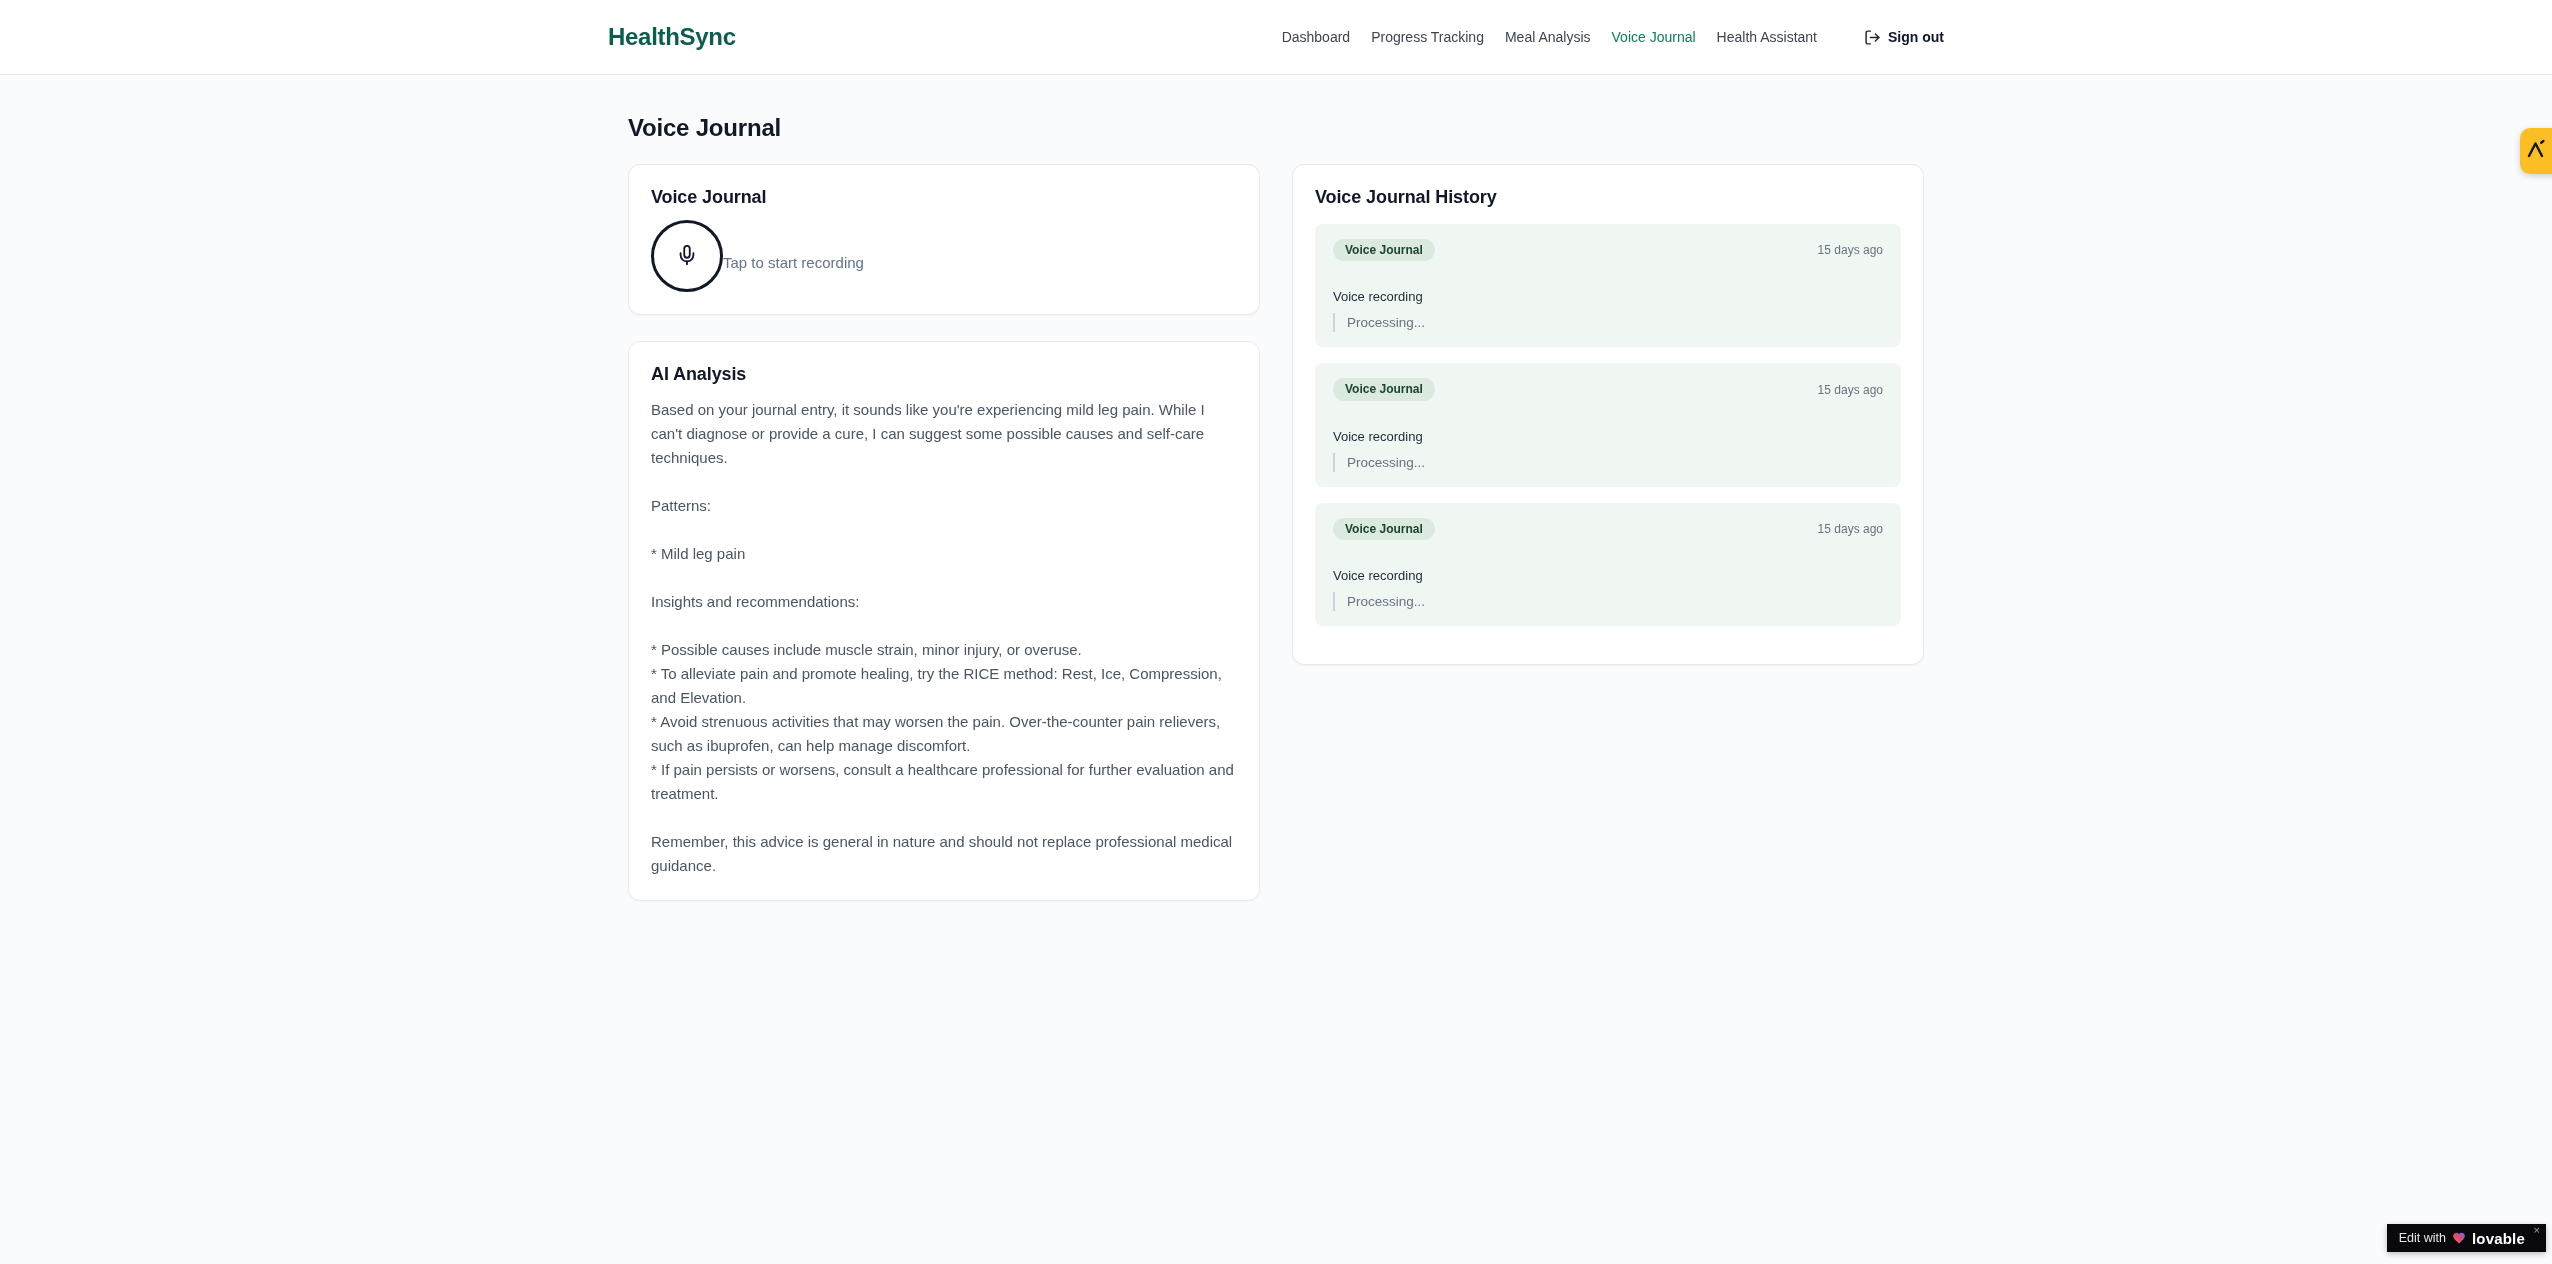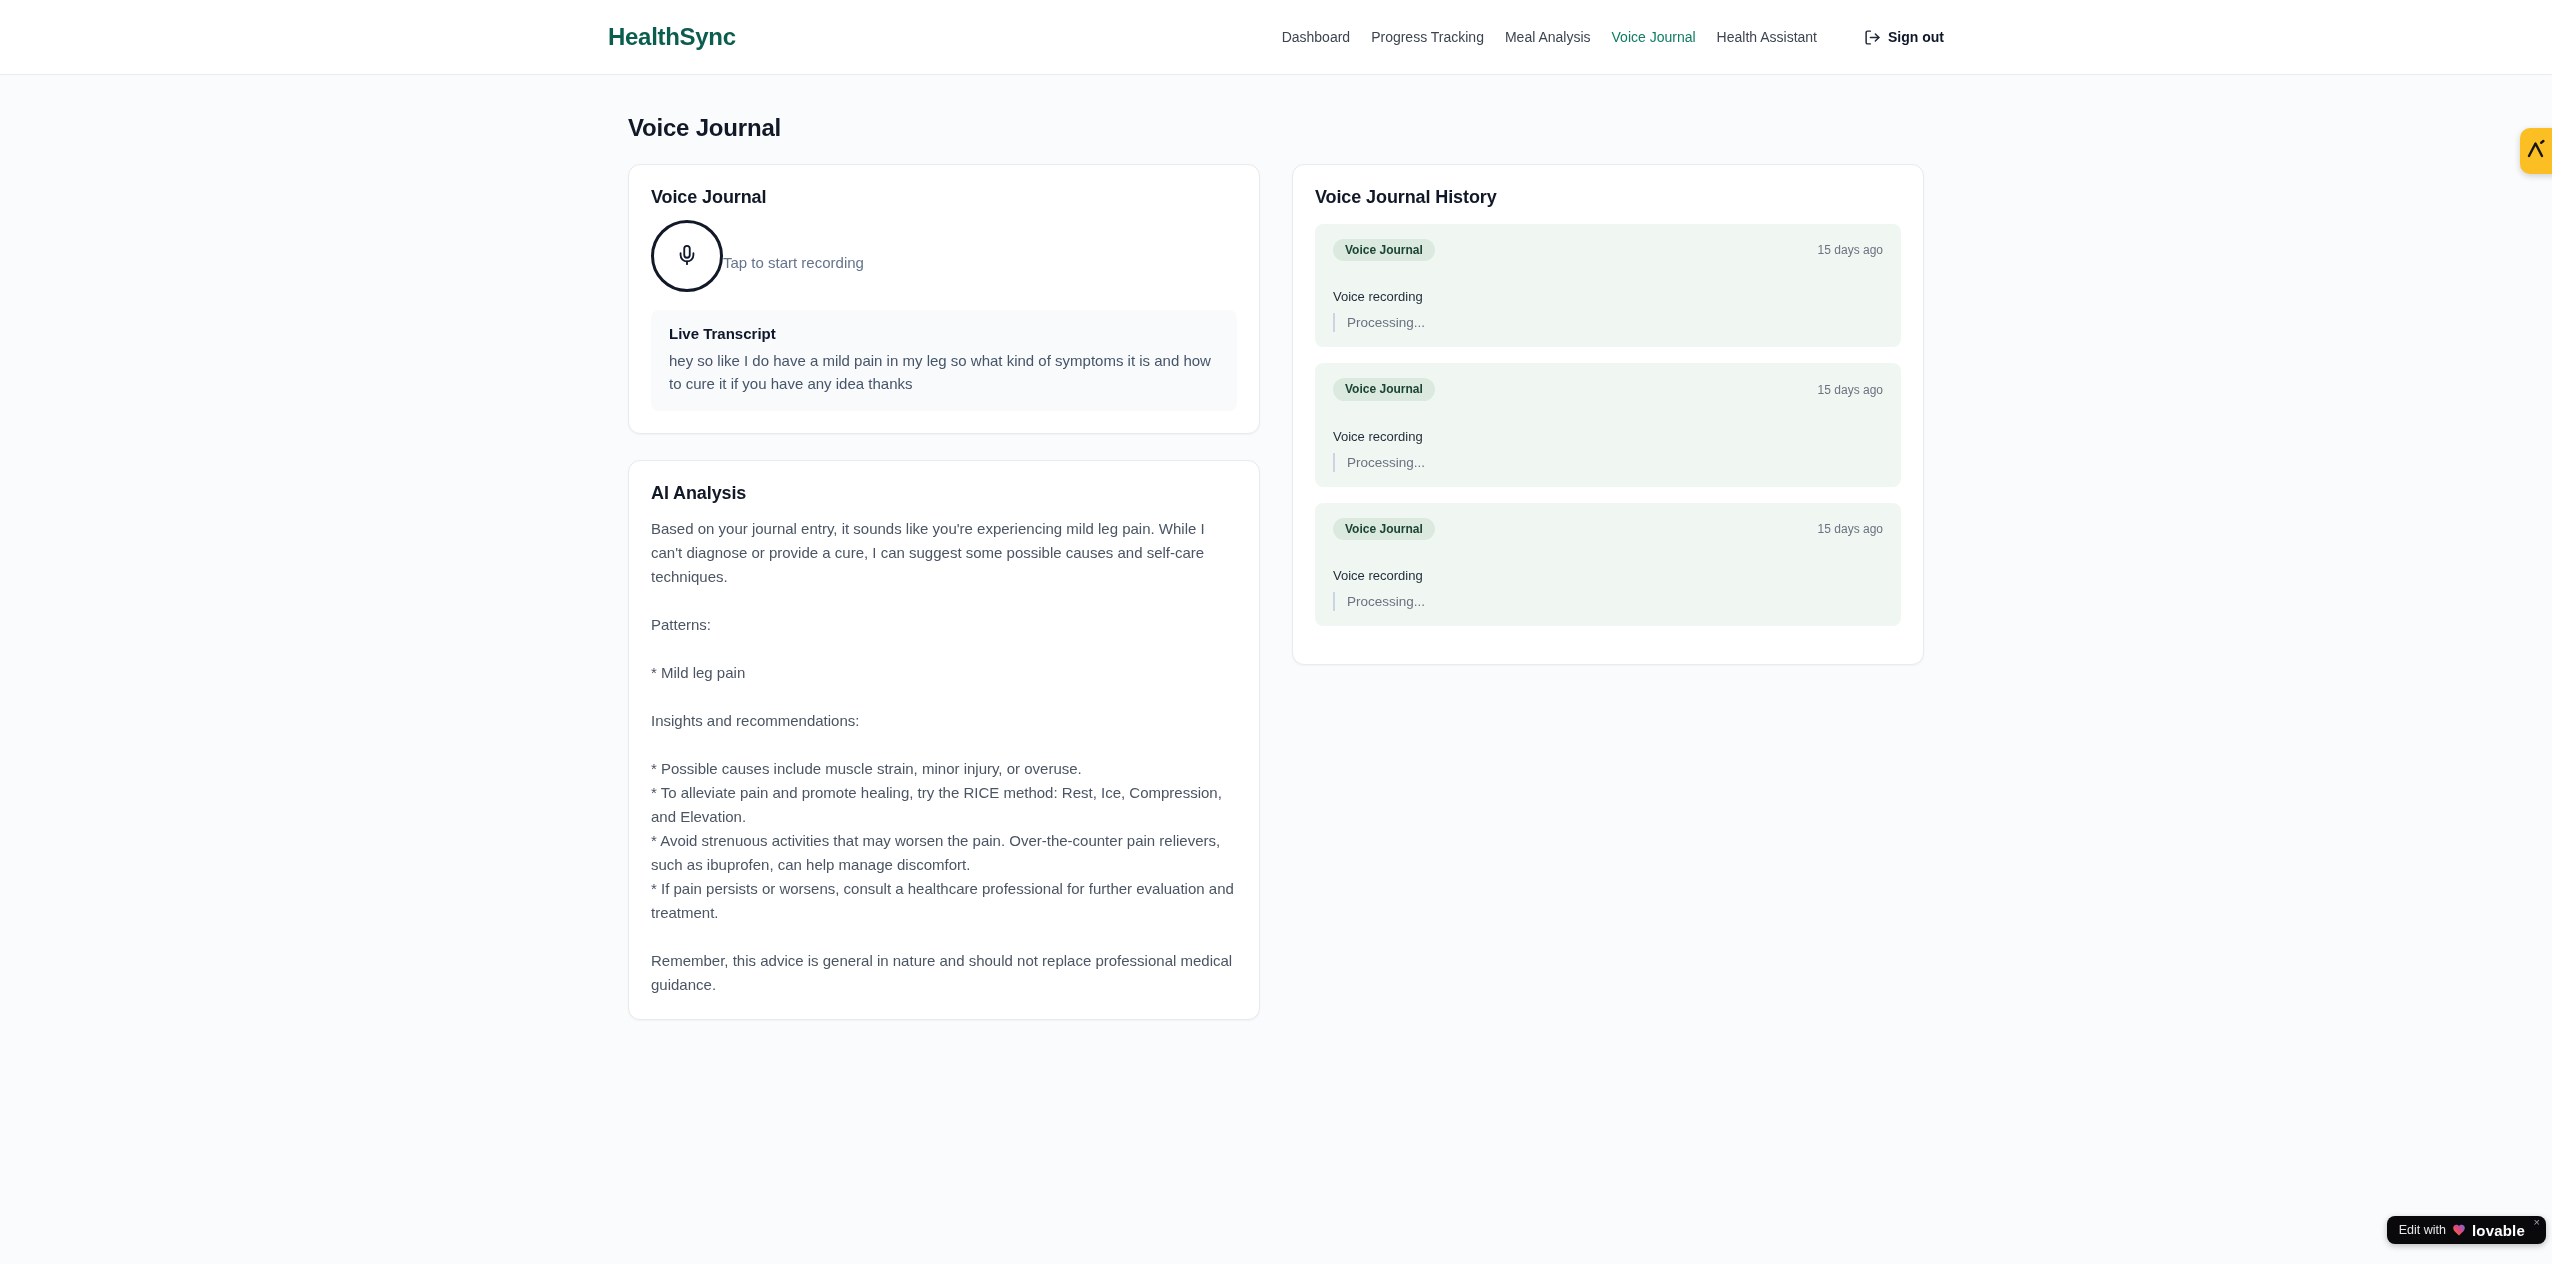--- a/index.html
+++ b/index.html
@@ -74,22 +74,22 @@
     border-left:2.5px solid #cbd5e1; padding:2px 0 2px 12px;
   }
   
   .corner-badge {
     position:fixed; top:128px; right:-14px; width:46px; height:46px;
     background:#fbbf24; border-radius:10px; cursor:pointer;
     display:flex; align-items:center; justify-content:center; padding-right:14px;
     box-shadow:0 2px 6px rgba(0,0,0,.18);
   }
   .edit-badge {
-    position:fixed; right:6px; bottom:20px; height:28px;
-    background:#09090b; border-radius:8px; color:#fff; cursor:pointer;
+    position:fixed; right:6px; bottom:12px; height:28px;
+    background:#09090b; border-radius:0; color:#fff; cursor:pointer;
     display:flex; align-items:center; gap:6px; padding:0 21px 0 12px;
     box-shadow:0 2px 6px rgba(0,0,0,.25);
   }
   .edit-badge .prefix { font-size:12.5px; color:#e5e7eb; }
   .edit-badge .brand { font-size:15px; font-weight:bold; color:#ffffff; letter-spacing:.2px; }
   .edit-badge .close {
     position:absolute; top:1px; right:6px; font-size:11px; color:#9ca3af; line-height:1; cursor:pointer;
   }
 </style>
 </head>
@@ -132,24 +132,20 @@
             <span>
               <svg width="22" height="22" viewBox="0 0 24 24" fill="none" stroke="#0f172a" stroke-width="2" stroke-linecap="round" stroke-linejoin="round">
                 <path d="M12 2a3 3 0 0 0-3 3v7a3 3 0 0 0 6 0V5a3 3 0 0 0-3-3Z"></path>
                 <path d="M19 10v2a7 7 0 0 1-14 0v-2"></path>
                 <line x1="12" y1="19" x2="12" y2="22"></line>
               </svg>
             </span>
           </button>
           <div class="tap-hint">Tap to start recording</div>
         </div>
-        <div class="transcript">
-          <div class="transcript-label">Live Transcript</div>
-          <p class="transcript-text">hey so like I do have a mild pain in my leg so what kind of symptoms it is and how to cure it if you have any idea thanks</p>
-        </div>
       </section>
 
       <section class="card">
         <h2>AI Analysis</h2>
         <div class="analysis-body">Based on your journal entry, it sounds like you're experiencing mild leg pain. While I can't diagnose or provide a cure, I can suggest some possible causes and self-care techniques.
 
 Patterns:
 
 * Mild leg pain
 

